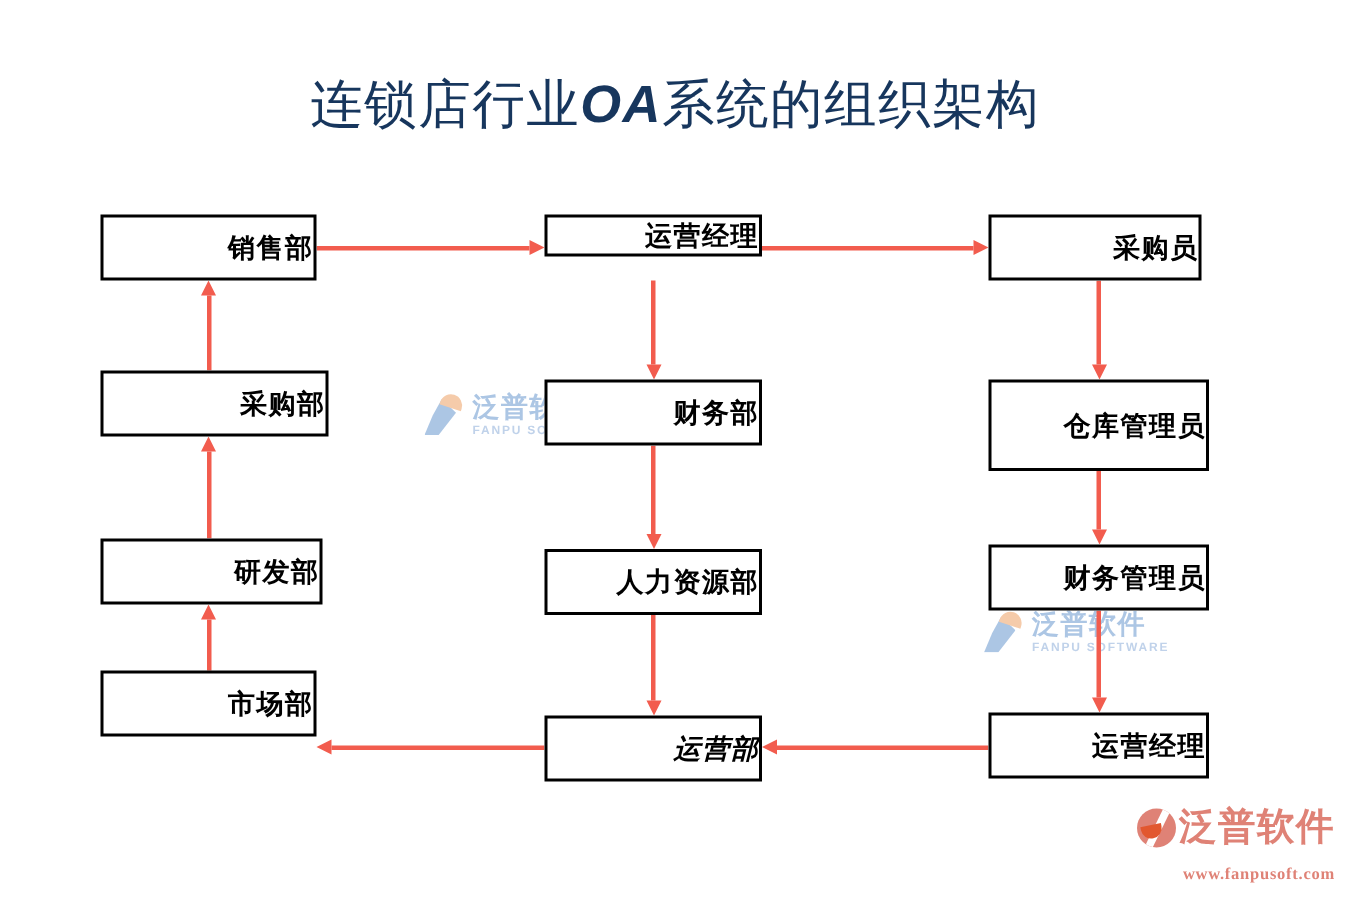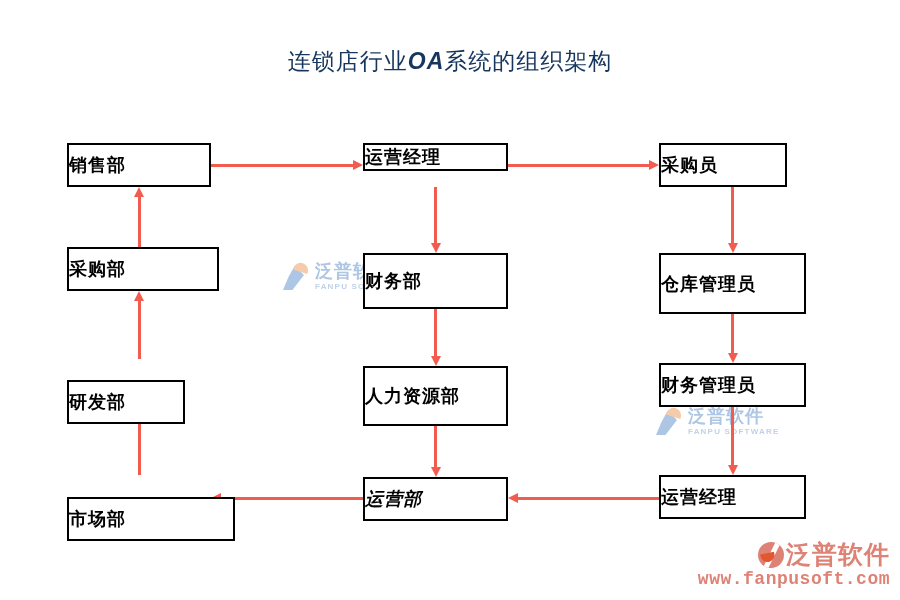--- a/index.html
+++ b/index.html
@@ -5,33 +5,33 @@
   * { margin:0; padding:0; box-sizing:border-box; }
   html,body { background:#ffffff; }
   body { font-family:"Liberation Sans","DejaVu Sans",sans-serif; }
 
   .canvas { position:relative; width:900px; height:600px; background:#fff; overflow:hidden; }
 
   .title {
     position:absolute; left:0; top:46px; width:100%;
     text-align:center;
     font-family:"Liberation Serif","DejaVu Serif",serif;
-    font-size:23px; letter-spacing:1px;
+    font-size:35px; letter-spacing:1px;
     color:var(--title-color,#17365d);
     white-space:nowrap;
   }
   .title .oa {
     font-family:"Liberation Sans","DejaVu Sans",sans-serif;
     font-style:italic; font-weight:600;
   }
 
   .node {
     position:absolute; background:#fff;
     border:2px solid var(--box-border,#000);
-    display:flex; align-items:center; justify-content:flex-start;
+    display:flex; align-items:center; justify-content:flex-end;
     z-index:2;
   }
   .node-label {
     font-family:"Liberation Serif","DejaVu Serif",serif;
     font-weight:bold; font-size:18px; letter-spacing:1px; color:#000;
     white-space:nowrap;
   }
 
   .arrow { position:absolute; z-index:1; background:var(--arrow-color,#f25c4e); }
   .arrow-head { position:absolute; width:0; height:0; }
@@ -69,57 +69,57 @@
   .fl-icon { position:relative; width:26px; height:26px; border-radius:50%;
     background:var(--logo-salmon,#df8276); overflow:hidden; flex:0 0 auto; }
   .fl-icon::before { content:""; position:absolute; left:11px; top:-6px;
     width:5px; height:40px; background:#fff; transform:rotate(26deg); }
   .fl-icon::after { content:""; position:absolute; left:3px; top:11px;
     width:14px; height:9px; background:var(--logo-orange,#e2572f);
     border-radius:0 0 14px 14px; transform:rotate(-12deg); }
   .fl-text { font-family:"Liberation Serif","DejaVu Serif",serif;
     font-size:25px; font-weight:bold; letter-spacing:1px;
     color:var(--logo-salmon,#df8276); line-height:26px; white-space:nowrap; }
-  .fl-url { font-family:Liberation Mono, monospace;
-    font-size:18px; font-weight:bold; letter-spacing:0.5px;
-    color:var(--logo-salmon,#df8276); margin-top:1px; white-space:nowrap; }
+  .fl-url { font-family:Liberation Serif, serif;
+    font-size:11px; font-weight:bold; letter-spacing:0.5px;
+    color:var(--logo-salmon,#df8276); margin-top:12px; white-space:nowrap; }
 </style>
 </head>
 <body>
 
 <div class="canvas">
 
   <div class="title"><span>连锁店行业</span><span class="oa">OA</span><span>系统的组织架构</span></div>
 
   <div id="diagram">
       <div class="node" style="left: 67px; top: 143px; width: 144px; height: 44px;">
         <span class="node-label">销售部</span>
       </div>
       <div class="node" style="left: 67px; top: 247px; width: 152px; height: 44px;">
         <span class="node-label">采购部</span>
       </div>
-      <div class="node" style="left: 67px; top: 359px; width: 118px; height: 44px; margin-top: 21px;">
+      <div class="node" style="left: 67px; top: 359px; width: 148px; height: 44px;">
         <span class="node-label">研发部</span>
       </div>
-      <div class="node" style="left: 67px; top: 497px; width: 168px; height: 44px;">
+      <div class="node" style="left: 67px; top: 447px; width: 144px; height: 44px;">
         <span class="node-label">市场部</span>
       </div>
       <div class="node" style="left: 363px; top: 143px; width: 145px; height: 28px;">
         <span class="node-label">运营经理</span>
       </div>
-      <div class="node" style="left: 363px; top: 253px; width: 145px; height: 56px;">
+      <div class="node" style="left: 363px; top: 253px; width: 145px; height: 44px;">
         <span class="node-label">财务部</span>
       </div>
-      <div class="node" style="left: 363px; top: 366px; width: 145px; height: 60px;">
+      <div class="node" style="left: 363px; top: 366px; width: 145px; height: 44px;">
         <span class="node-label">人力资源部</span>
       </div>
       <div class="node" style="left: 363px; top: 477px; width: 145px; height: 44px; font-style: italic;">
         <span class="node-label">运营部</span>
       </div>
-      <div class="node" style="left: 659px; top: 143px; width: 128px; height: 44px;">
+      <div class="node" style="left: 659px; top: 143px; width: 142px; height: 44px;">
         <span class="node-label">采购员</span>
       </div>
       <div class="node" style="left: 659px; top: 253px; width: 147px; height: 61px;">
         <span class="node-label">仓库管理员</span>
       </div>
       <div class="node" style="left: 659px; top: 363px; width: 147px; height: 44px;">
         <span class="node-label">财务管理员</span>
       </div>
       <div class="node" style="left: 659px; top: 475px; width: 147px; height: 44px;">
         <span class="node-label">运营经理</span>

